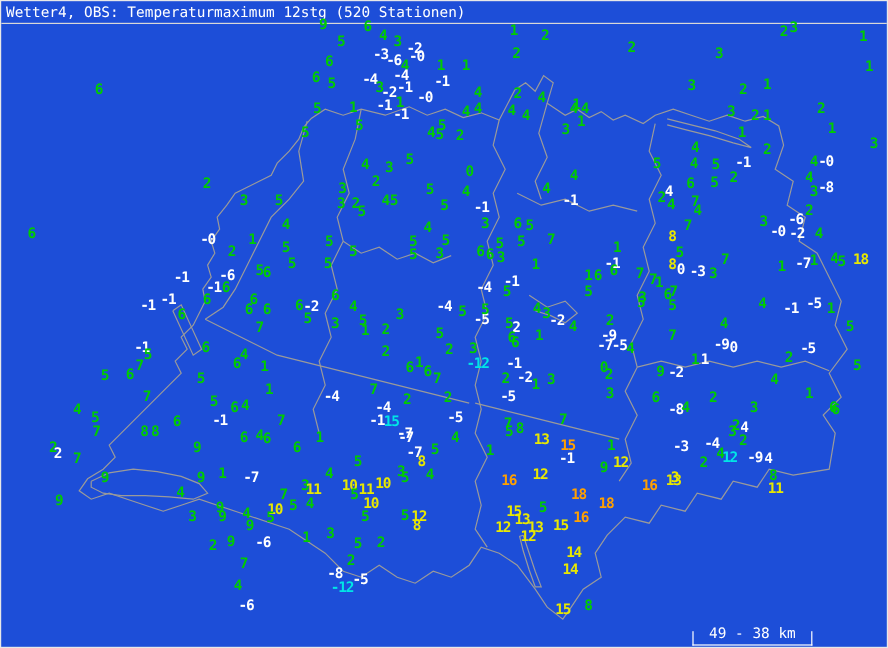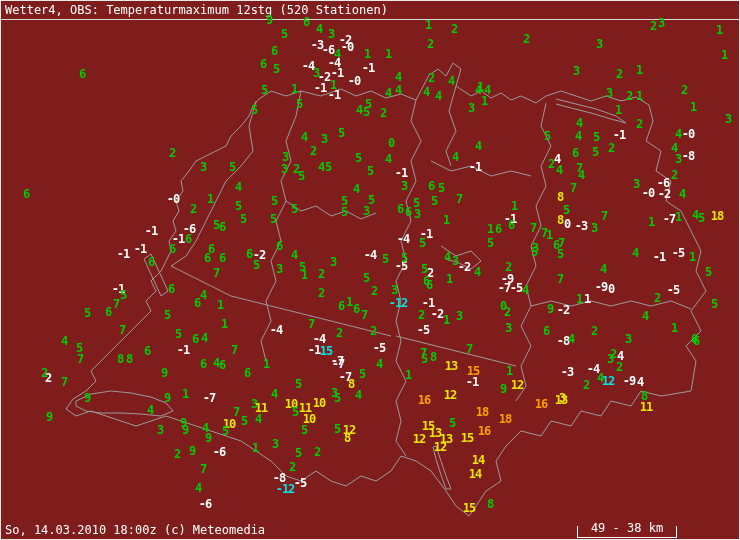--- a/index.html
+++ b/index.html
@@ -1,17 +1,17 @@
 <!DOCTYPE html>
 <html><head>
 <meta charset="utf-8">
 <style>
   html,body{margin:0;padding:0;background:#222;}
   #app{
-    position:relative;width:740px;height:540px;background:#7f1d1d;
+    position:relative;width:740px;height:540px;background:#1d4ed8;
     box-sizing:border-box;border:1px solid #e8e8e8;overflow:hidden;
     font-family:"DejaVu Sans Mono","Liberation Mono",monospace;
   }
   #borders{position:absolute;left:0;top:0;width:740px;height:540px;}
   .ui-text{position:absolute;color:#fff;font-size:12px;line-height:14px;white-space:pre;}
   #title-bar{left:4px;top:2px;}
   #title-sep{position:absolute;left:0;top:18px;width:740px;height:1px;background:#d8d8d8;}
   #footer-bar{left:4px;top:522px;}
   #scale-bracket{
     position:absolute;left:576px;top:525px;width:98px;height:11px;
@@ -447,19 +447,18 @@
       <span class="station" style="left: 445px; top: 438px; color: rgb(232, 232, 0);">13</span>
       <span class="station" style="left: 439px; top: 446px; color: rgb(232, 232, 0);">12</span>
       <span class="station" style="left: 466px; top: 437px; color: rgb(232, 232, 0);">15</span>
       <span class="station" style="left: 483px; top: 430px; color: rgb(255, 160, 0);">16</span>
       <span class="station" style="left: 477px; top: 459px; color: rgb(232, 232, 0);">14</span>
       <span class="station" style="left: 474px; top: 473px; color: rgb(232, 232, 0);">14</span>
       <span class="station" style="left: 468px; top: 507px; color: rgb(232, 232, 0);">15</span>
       <span class="station" style="left: 489px; top: 503px; color: rgb(0, 204, 0);">8</span>
     </div>
 
-  <div id="footer-bar" class="ui-text">So, 14.03.2010 18:00z (c) Meteomedia</div>
 
   <div id="scale-bracket">
     <div id="scale-label">49 - 38 km</div>
   </div>
 
 </div>
 
 </body></html>

